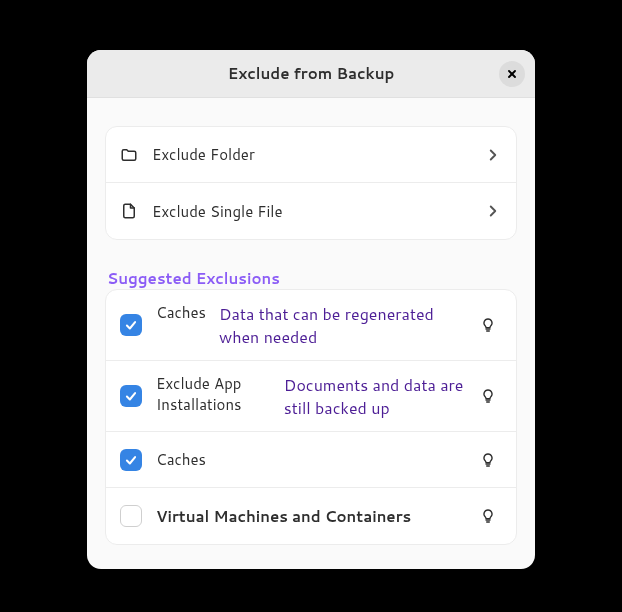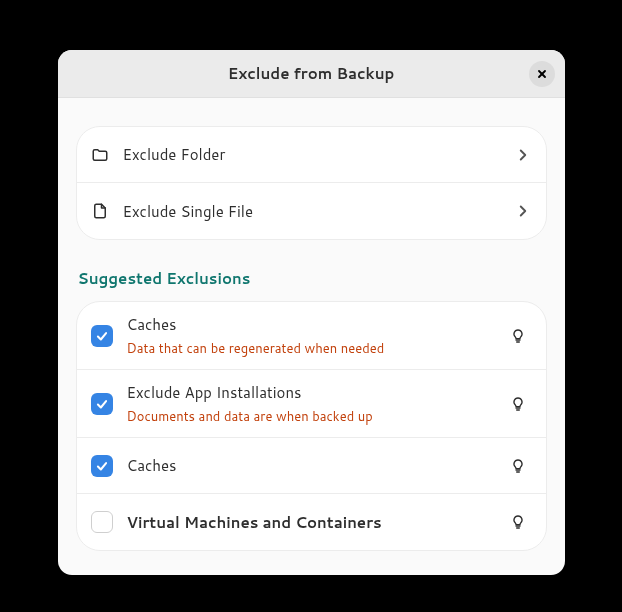--- a/index.html
+++ b/index.html
@@ -11,21 +11,21 @@
       background: #000;
       width: 622px;
       height: 612px;
       font-family: -apple-system, "Cantarell", "Segoe UI", sans-serif;
       display: flex;
       align-items: flex-start;
       justify-content: center;
       padding-top: 50px;
     }
     .dialog {
-      width: 507px;
+      width: 448px;
       background: #fafafa;
       border-radius: 14px;
       overflow: hidden;
       box-shadow: 0 4px 20px rgba(0,0,0,0.3);
     }
     .header {
       background: #ebebeb;
       height: 48px;
       display: flex;
       align-items: center;
@@ -54,21 +54,21 @@
     }
     .close-btn svg {
       width: 12px;
       height: 12px;
     }
     .content {
       padding: 28px 18px 24px 18px;
     }
     .list-group {
       background: #fff;
-      border-radius: 24px;
+      border-radius: 12px;
       border: 1px solid #ececec;
       overflow: hidden;
     }
     .list-row {
       display: flex;
       align-items: center;
       padding: 16px 14px;
       border-bottom: 1px solid #ececec;
       cursor: pointer;
       min-height: 56px;
@@ -91,23 +91,23 @@
       font-weight: 400;
     }
     .chevron {
       width: 18px;
       height: 18px;
       color: #555;
     }
     .section-title {
       font-size: 15px;
       font-weight: 700;
-      color: #0f766e;
+      color: #8b5cf6;
       margin-top: 28px;
-      margin-bottom: 12px;
+      margin-bottom: 0;
       padding-left: 2px;
     }
     .check-row {
       display: flex;
       align-items: center;
       padding: 12px 14px;
       border-bottom: 1px solid #ececec;
       min-height: 56px;
     }
     .check-row:last-child {
@@ -133,30 +133,29 @@
       border: 1.5px solid #cfcfcf;
     }
     .checkbox svg {
       width: 14px;
       height: 14px;
       color: #fff;
     }
     .check-text {
       flex: 1;
       display: flex;
-      flex-direction: column;
-      gap: 4px;
+      gap: 13px;
     }
     .check-title {
       font-size: 15px;
       color: #2e2e2e;
     }
     .check-subtitle {
-      font-size: 13px;
-      color: #c2410c;
+      font-size: 16px;
+      color: #4c1d95;
     }
     .info-btn {
       width: 28px;
       height: 28px;
       display: flex;
       align-items: center;
       justify-content: center;
       cursor: pointer;
       color: #2e2e2e;
       border-radius: 6px;
@@ -228,21 +227,21 @@
       </div>
 
       <div class="check-row">
         <div class="checkbox checked">
           <svg viewBox="0 0 24 24" fill="none" stroke="currentColor" stroke-width="3.5" stroke-linecap="round" stroke-linejoin="round">
             <polyline points="5 13 10 18 19 7"></polyline>
           </svg>
         </div>
         <div class="check-text">
           <div class="check-title">Exclude App Installations</div>
-          <div class="check-subtitle">Documents and data are when backed up</div>
+          <div class="check-subtitle">Documents and data are still backed up</div>
         </div>
         <div class="info-btn">
           <svg viewBox="0 0 24 24" fill="none" stroke="currentColor" stroke-width="2" stroke-linecap="round" stroke-linejoin="round">
             <path d="M9 18h6"></path>
             <path d="M10 21h4"></path>
             <path d="M12 3a6 6 0 0 0-4 10.5c.7.7 1 1.5 1 2.5h6c0-1 .3-1.8 1-2.5A6 6 0 0 0 12 3z"></path>
           </svg>
         </div>
       </div>
 

